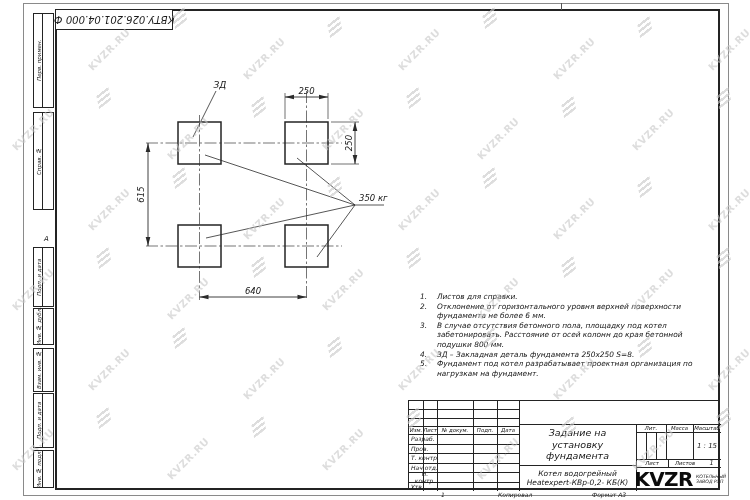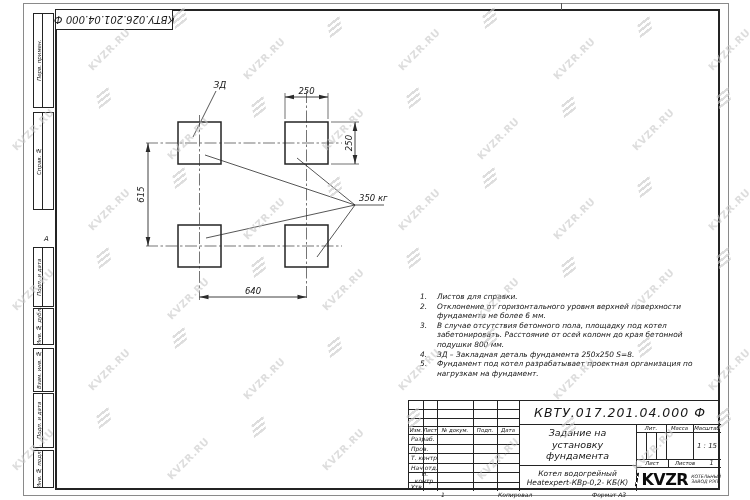--- a/index.html
+++ b/index.html
@@ -33,21 +33,21 @@
   .rowlbl{font-size:6px;justify-content:flex-start;padding-left:2px;box-sizing:border-box;}
   #tb-docnum{font-size:12.5px;letter-spacing:1px;white-space:nowrap;}
   #tb-title{font-size:9.5px;line-height:11.5px;padding:3px 6px;box-sizing:border-box;}
   #tb-product{font-size:7.5px;line-height:9px;flex-direction:column;}
   #tb-scale{font-size:7px;}
   #tb-sheets-val{font-size:6.5px;}
   
   #tb-logo{display:flex;align-items:center;justify-content:center;gap:3px;font-style:normal;}
   .logo-icon{width:14px;height:13px;background:repeating-linear-gradient(55deg,#0e0e0e 0 2.4px,#ffffff 2.4px 3.3px);
     transform:rotate(-8deg) skewX(-18deg);border-radius:1px;}
-  .logo-word{font-size:16px;font-weight:900;letter-spacing:-0.5px;color:#0c0c0c;font-family:"DejaVu Sans",sans-serif;}
+  .logo-word{font-size:20px;font-weight:900;letter-spacing:-0.5px;color:#0c0c0c;font-family:"DejaVu Sans",sans-serif;}
   .logo-sub{display:flex;flex-direction:column;font-size:4.6px;font-style:italic;line-height:5.4px;color:#222;text-align:left;}
   
   .footer-t{font-size:6px;font-style:italic;color:#222;top:490.5px;}
   
   #wm{left:0;top:0;width:750px;height:500px;pointer-events:none;opacity:.6;z-index:50;}
   .wm-text{position:absolute;transform:rotate(-45deg);font-weight:bold;font-size:10px;color:#c7c7c7;letter-spacing:.6px;white-space:nowrap;}
   .wm-icon{position:absolute;width:15px;height:14px;
     background:repeating-linear-gradient(0deg,#c7c7c7 0 2.4px,transparent 2.4px 4.8px);
     transform:rotate(-38deg) skewX(-26deg);}
   svg text{font-family:"DejaVu Sans",sans-serif;font-style:italic;fill:#161616;}
@@ -204,21 +204,20 @@
     <div class="cell hdr" style="left:64px;top:25px;width:24px;height:8px;">Подп.</div>
     <div class="cell hdr" style="left:88px;top:25px;width:22px;height:8px;">Дата</div>
 
     <div class="cell rowlbl" style="left:0;top:33px;width:30px;height:9.5px;">Разраб.</div>
     <div class="cell rowlbl" style="left:0;top:42.5px;width:30px;height:9.5px;">Пров.</div>
     <div class="cell rowlbl" style="left:0;top:52px;width:30px;height:9.5px;">Т. контр.</div>
     <div class="cell rowlbl" style="left:0;top:61.5px;width:30px;height:9.5px;">Нач.отд.</div>
     <div class="cell rowlbl" style="left:0;top:71px;width:30px;height:9.5px;">Н. контр.</div>
     <div class="cell rowlbl" style="left:0;top:80.5px;width:30px;height:9.5px;">Утв.</div>
 
-    <div class="cell" id="tb-docnum" style="left:110px;top:0;width:202px;height:23px;">КВТУ.017.201.04.000 Ф</div>
 
     <div class="cell" id="tb-title" style="left:110px;top:23px;width:117px;height:41px;">Задание на установку фундамента</div>
 
     <div class="cell" id="tb-product" style="left:110px;top:64px;width:117px;height:26px;">
       <span>Котел водогрейный</span>
       <span>Heatexpert-КВр-0,2- КБ(К)</span>
     </div>
 
     <div class="cell hdr" style="left:227px;top:23px;width:30px;height:8px;">Лит.</div>
     <div class="cell hdr" style="left:257px;top:23px;width:27px;height:8px;">Масса</div>

